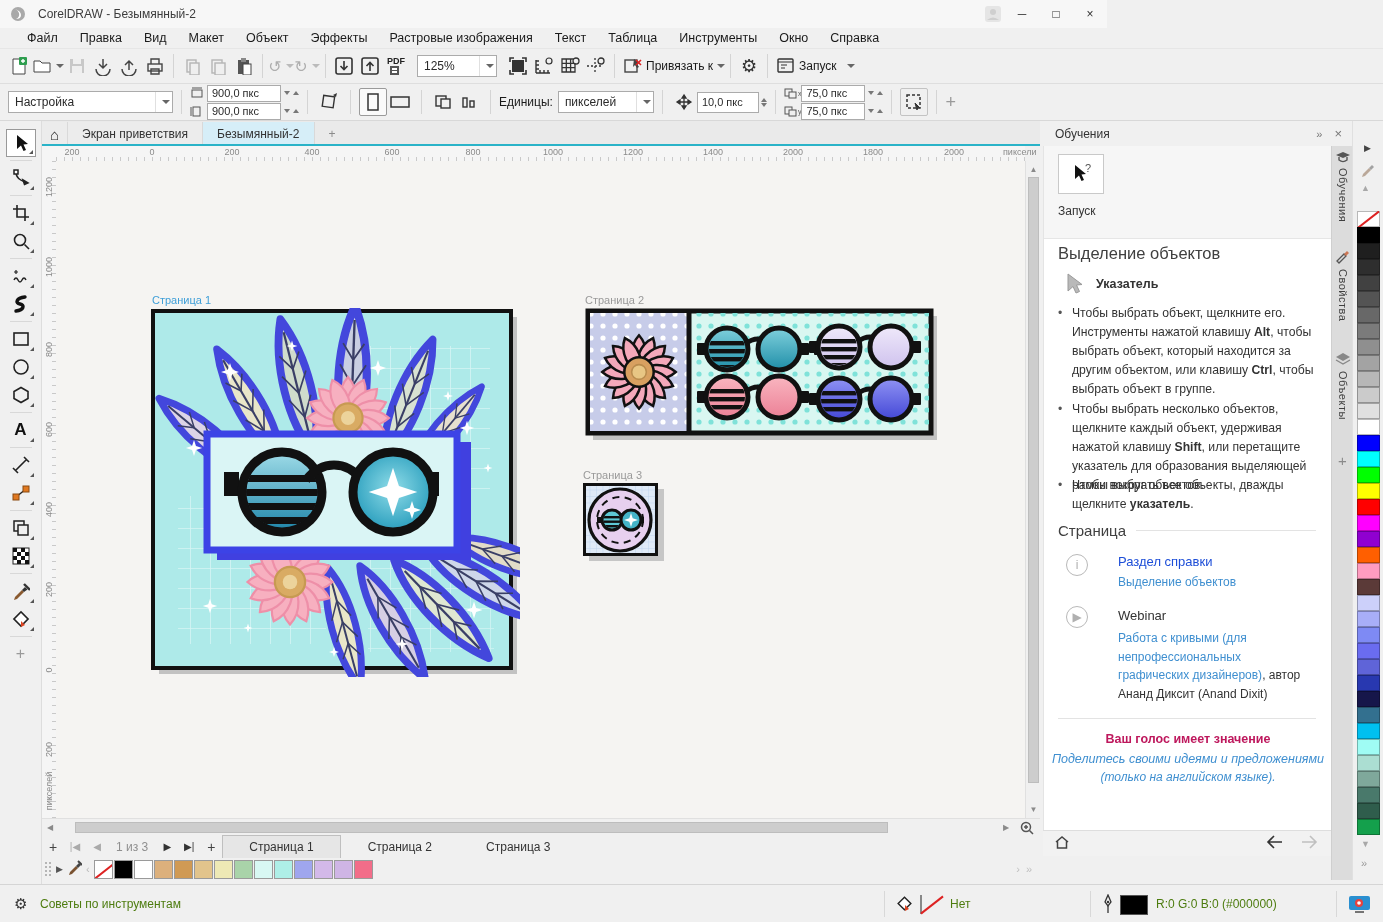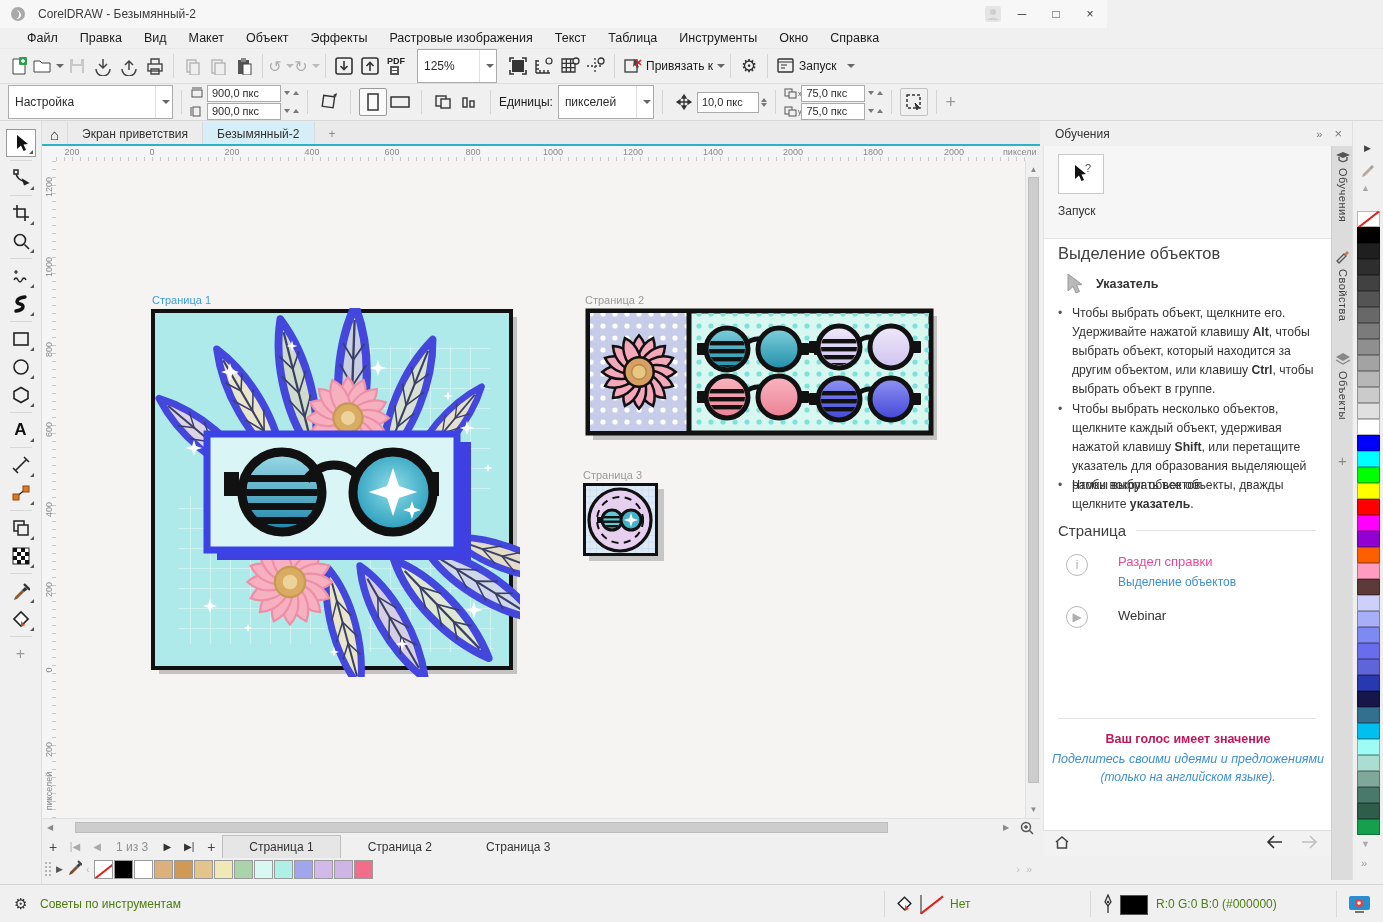--- a/index.html
+++ b/index.html
@@ -16,21 +16,21 @@
   
   #titlebar{left:0;top:0;width:1107px;height:28px;background:#f7f7f7;border-bottom:1px solid #e3e3e3;}
   #titlebar .title{font-size:12px;color:#3c3c3c;margin-left:8px;}
   .winbtn{width:34px;height:27px;display:flex;align-items:center;justify-content:center;font-size:12px;color:#333;}
   
   #menubar{left:0;top:28px;width:1383px;height:20px;background:#f0f0f0;display:flex;align-items:center;padding-left:16px;box-sizing:border-box;}
   .menuitem{padding:0 11px;font-size:12.5px;color:#1a1a1a;line-height:20px;}
   
   #toolbar{left:0;top:48px;width:1383px;height:35px;background:#f0f0f0;border-top:1px solid #e6e6e6;display:flex;align-items:center;padding-left:6px;box-sizing:border-box;}
   #propbar{left:0;top:83px;width:1383px;height:38px;background:#f0f0f0;border-top:1px solid #dedede;border-bottom:1px solid #d8d8d8;display:flex;align-items:center;padding-left:8px;box-sizing:border-box;}
-  .combo{height:34px;background:#fff;border:1px solid #ababab;display:flex;align-items:center;font-size:12px;padding-left:6px;box-sizing:border-box;}
+  .combo{height:22px;background:#fff;border:1px solid #ababab;display:flex;align-items:center;font-size:12px;padding-left:6px;box-sizing:border-box;}
   .combo .cbtn{margin-left:auto;width:16px;height:100%;display:flex;align-items:center;justify-content:center;border-left:1px solid #e0e0e0;}
   .numfield{height:17px;background:#fff;border:1px solid #ababab;font-size:11px;display:flex;align-items:center;padding-left:4px;box-sizing:border-box;}
   .spincol{display:flex;flex-direction:column;justify-content:center;gap:1px;margin-left:2px;}
   .spin{width:0;height:0;border-left:3.5px solid transparent;border-right:3.5px solid transparent;}
   .spin.up{border-bottom:4px solid #777;}
   .spin.dn{border-top:4px solid #777;}
   .spinrow{display:flex;gap:3px;align-items:center;margin-left:3px;}
   .tbtn{display:inline-flex;align-items:center;justify-content:center;height:26px;min-width:26px;border-radius:2px;}
   .lbl{font-size:12px;color:#1a1a1a;}
   
@@ -767,40 +767,43 @@
 
     <div class="dk-h1">Выделение объектов</div>
 
     <span class="abs" style="left:20px;top:126px"><svg width="20" height="22">
           <path d="M4 2 L4 19 L9 14.5 L12 21 L15.5 19.5 L12.5 13 L18 12.5 Z" fill="#b9b9b9" stroke="#9a9a9a"></path>
         </svg></span>
     <span class="abs" style="left:52px;top:131px;font-size:12.5px;font-weight:bold;color:#333">Указатель</span>
 
     <div class="bullet" style="top:158px">
       <span class="dot">•</span>
-      <div class="btext"><span>Чтобы выбрать объект, щелкните его. Удерживайте нажатой клавишу </span><b>Alt</b><span>, чтобы выбрать объект, который находится за другим объектом, или клавишу </span><b>Ctrl</b><span>, чтобы выбрать объект в группе.</span></div>
+      <div class="btext"><span>Чтобы выбрать объект, щелкните его. Инструменты нажатой клавишу </span><b>Alt</b><span>, чтобы выбрать объект, который находится за другим объектом, или клавишу </span><b>Ctrl</b><span>, чтобы выбрать объект в группе.</span></div>
     </div>
     <div class="bullet" style="top:254px">
       <span class="dot">•</span>
       <div class="btext"><span>Чтобы выбрать несколько объектов, щелкните каждый объект, удерживая нажатой клавишу </span><b>Shift</b><span>, или перетащите указатель для образования выделяющей рамки вокруг объектов.</span></div>
     </div>
     <div class="bullet" style="top:330px">
       <span class="dot">•</span>
       <div class="btext"><span>Чтобы выбрать все объекты, дважды щелкните </span><b>указатель</b><span>.</span></div>
     </div>
 
     <div class="divider" style="top:384px"></div>
     <div class="abs" style="left:14px;top:376px;font-size:15px;color:#404040;background:#fff;padding-right:10px">Страница</div>
 
     <span class="circ-ic" style="left:22px;top:408px">i</span>
-    <span class="abs" style="left:74px;top:408px;font-size:13px;color:#ec4899">Раздел справки</span>
+    <span class="abs" style="left:74px;top:408px;font-size:13px;color:#1d4ed8">Раздел справки</span>
     <span class="abs dk-link" style="left:74px;top:429px;font-size:12px">Выделение объектов</span>
 
     <span class="circ-ic" style="left:22px;top:460px">▶</span>
     <span class="abs" style="left:74px;top:462px;font-size:13px;color:#333">Webinar</span>
+    <div class="abs" style="left:74px;top:483px;width:190px;font-size:12px;line-height:18.5px;color:#333">
+      <span class="dk-link">Работа с кривыми (для непрофессиональных графических дизайнеров)</span><span>, автор Ананд Диксит (Anand Dixit)</span>
+    </div>
 
     <div class="divider" style="top:572px"></div>
     <div class="abs" style="left:0;top:586px;width:288px;text-align:center;font-size:12.5px;font-weight:bold;color:#be185d">Ваш голос имеет значение</div>
     <div class="abs dk-link i" style="left:0;top:606px;width:288px;text-align:center;font-size:12.5px">Поделитесь своими идеями и предложениями</div>
     <div class="abs dk-link i" style="left:0;top:624px;width:288px;text-align:center;font-size:12px">(только на английском языке).</div>
   </div>
 
   <div id="dockerbottom" class="abs">
     <span style="margin-left:10px"><svg width="18" height="16" fill="none" stroke="#444" stroke-width="1.5">
           <path d="M3 8 L9 3 L15 8 M4.5 7 V14 H13.5 V7"></path>

